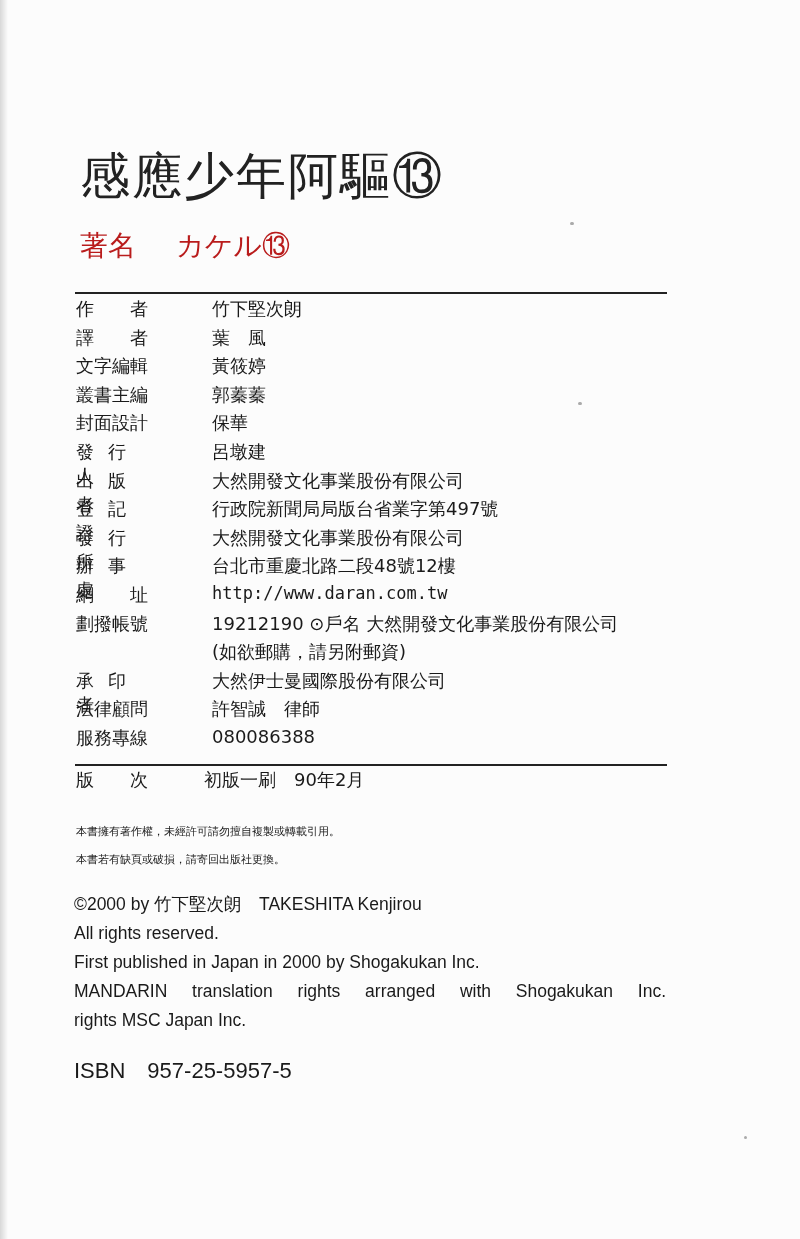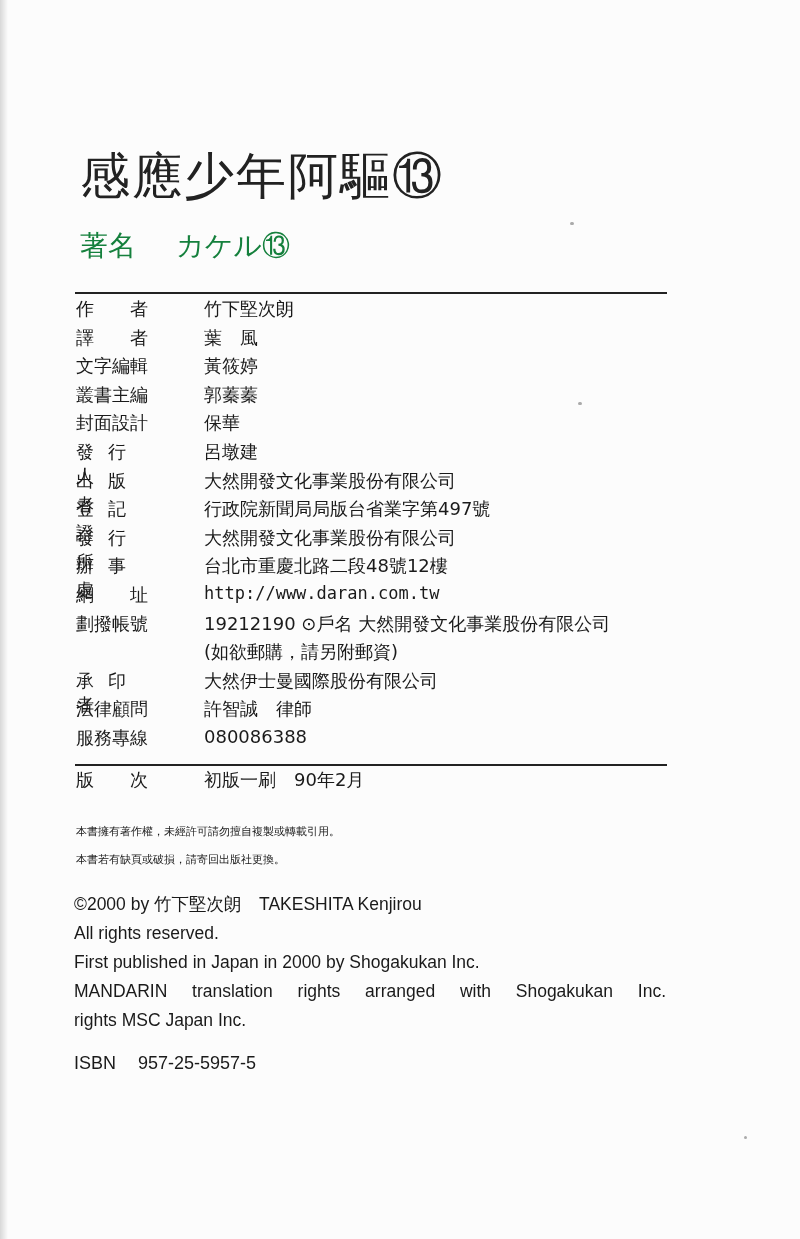--- a/index.html
+++ b/index.html
@@ -16,37 +16,37 @@
       background: linear-gradient(to right, #d8d8d8, rgba(252,252,252,0));
     }
     .speck { position: absolute; width: 4px; height: 3px; background: #888; border-radius: 2px; opacity: .7; }
     .title {
       position: absolute; left: 80px; top: 146px;
       font-size: 50px; letter-spacing: 2px; line-height: 60px; font-weight: normal;
       color: #222;
     }
     .subtitle {
       position: absolute; left: 80px; top: 228px;
-      font-size: 28px; line-height: 36px; color: #15803d;
+      font-size: 28px; line-height: 36px; color: #b91c1c;
       display: flex; gap: 40px;
     }
     .rule { position: absolute; left: 75px; width: 592px; height: 2px; background: #222; }
     .credits { position: absolute; left: 76px; top: 297px; width: 600px; }
     .row { display: flex; height: 28.6px; align-items: flex-start; font-size: 18px; }
     .row .lbl { width: 130px; display: flex; justify-content: space-between; padding-right: 0; letter-spacing: 0; }
-    .row .val { margin-left: 0; position: absolute; left: 128px; white-space: nowrap; }
+    .row .val { margin-left: 8px; position: absolute; left: 128px; white-space: nowrap; }
     .row { position: relative; }
     .mono { font-family: "DejaVu Sans Mono", monospace; font-size: 17px; }
     .edition { position: absolute; left: 76px; top: 766px; font-size: 18px; width: 600px; height: 28px; }
     .edition .lbl { position: absolute; left: 0; width: 94px; display: flex; justify-content: space-between; }
     .edition .val { position: absolute; left: 128px; white-space: nowrap; }
     .notice { position: absolute; left: 76px; top: 818px; font-size: 11px; line-height: 28px; }
     .eng { position: absolute; left: 74px; top: 890px; width: 592px; font-family: "Liberation Sans", sans-serif; font-size: 17.5px; line-height: 29px; }
     .eng .justify { text-align: justify; text-align-last: justify; }
-    .isbn { font-size: 18px; line-height: 36px; margin-top: 10px; }
+    .isbn { font-size: 22px; line-height: 36px; margin-top: 18px; }
     .isbn span + span { margin-left: 22px; }
   </style>
 </head>
 <body>
 
 <div class="page">
   <div class="edge-shadow"></div>
   <div class="speck" style="left:570px;top:222px;"></div>
   <div class="speck" style="left:578px;top:402px;"></div>
   <div class="speck" style="left:744px;top:1136px;width:3px;"></div>

